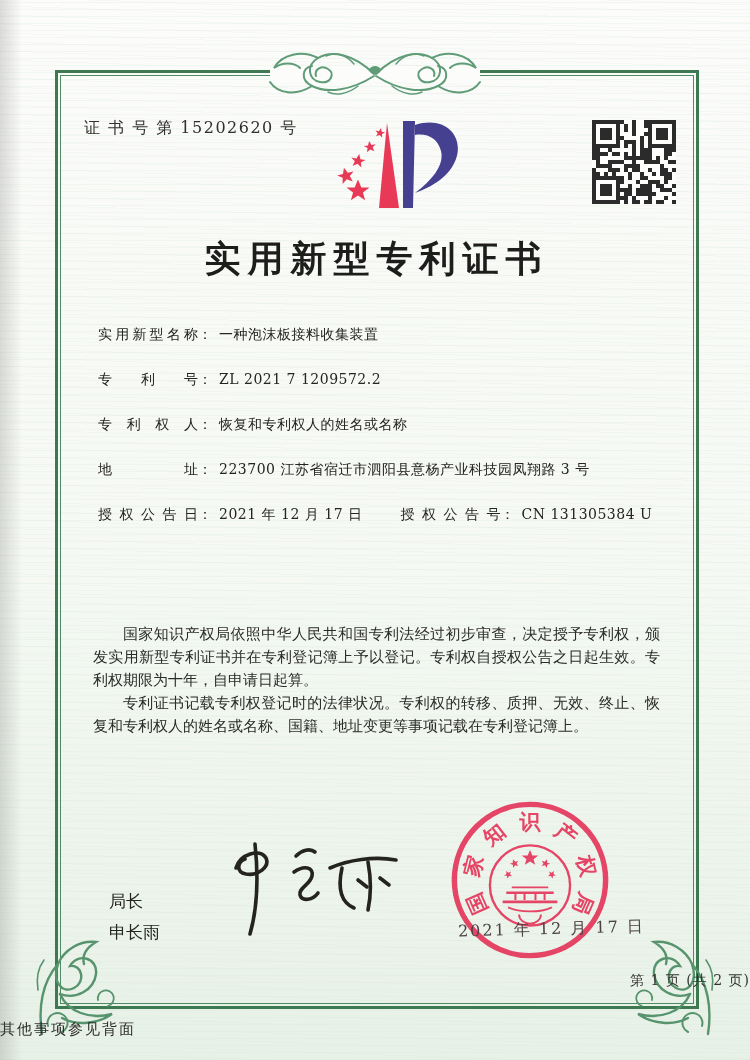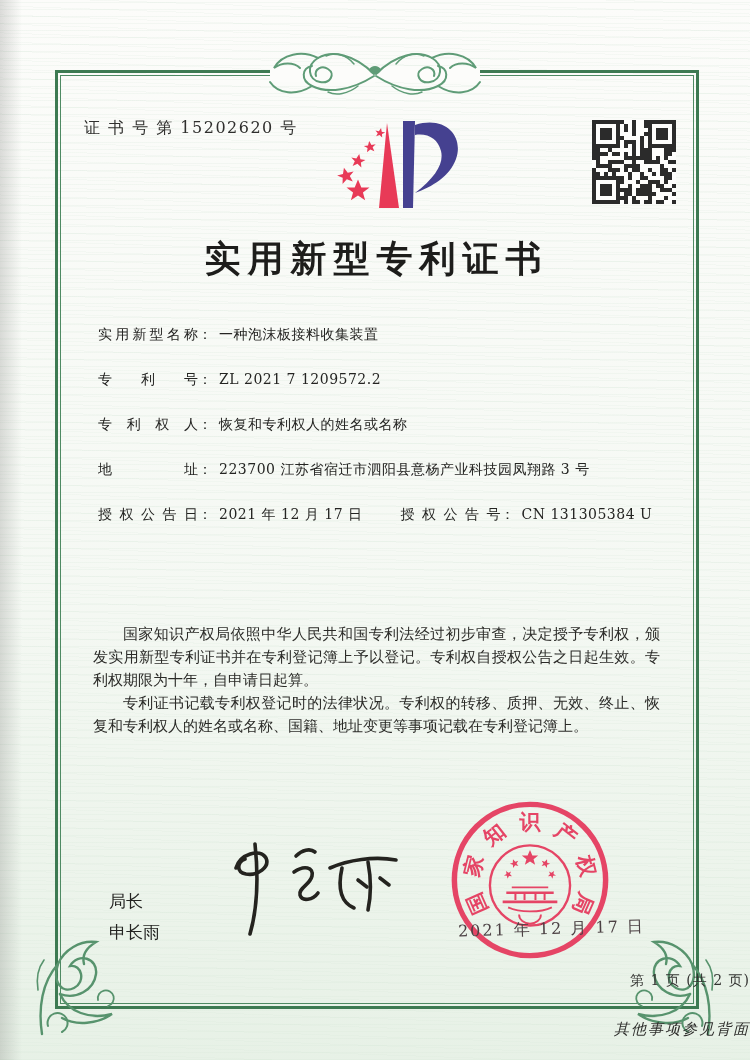--- a/index.html
+++ b/index.html
@@ -46,21 +46,21 @@
   .paras p{margin:0;text-indent:2em;}
   
   .signer{position:absolute;left:97px;top:886px;font-size:17px;line-height:31px;color:#242422;margin-left:12px;}
   .sig-svg{position:absolute;left:212px;top:834px;width:195px;height:108px;}
   
   .seal{position:absolute;left:448px;top:798px;width:164px;height:164px;opacity:0.93;}
   .seal-date{position:absolute;left:458px;top:919px;font-size:16px;letter-spacing:2px;
     color:#4c4144;transform:rotate(-1.5deg);white-space:nowrap;}
   
   .page-num{position:absolute;left:0;right:0;top:972px;text-align:right;font-size:14px;letter-spacing:1px;color:#333331;}
-  .back-note{position:absolute;left:0;right:0;top:1020px;text-align:right;font-size:15px;letter-spacing:2px;color:#2e2e2c;font-style:italic;}
+  .back-note{position:absolute;left:0;right:0;top:1020px;text-align:left;font-size:15px;letter-spacing:2px;color:#2e2e2c;}
 </style>
 </head>
 <body>
 
 <div class="page">
   <div class="scan-edge"></div>
 
   <div class="frame">
     <div class="frame-inner"></div>
   </div>

